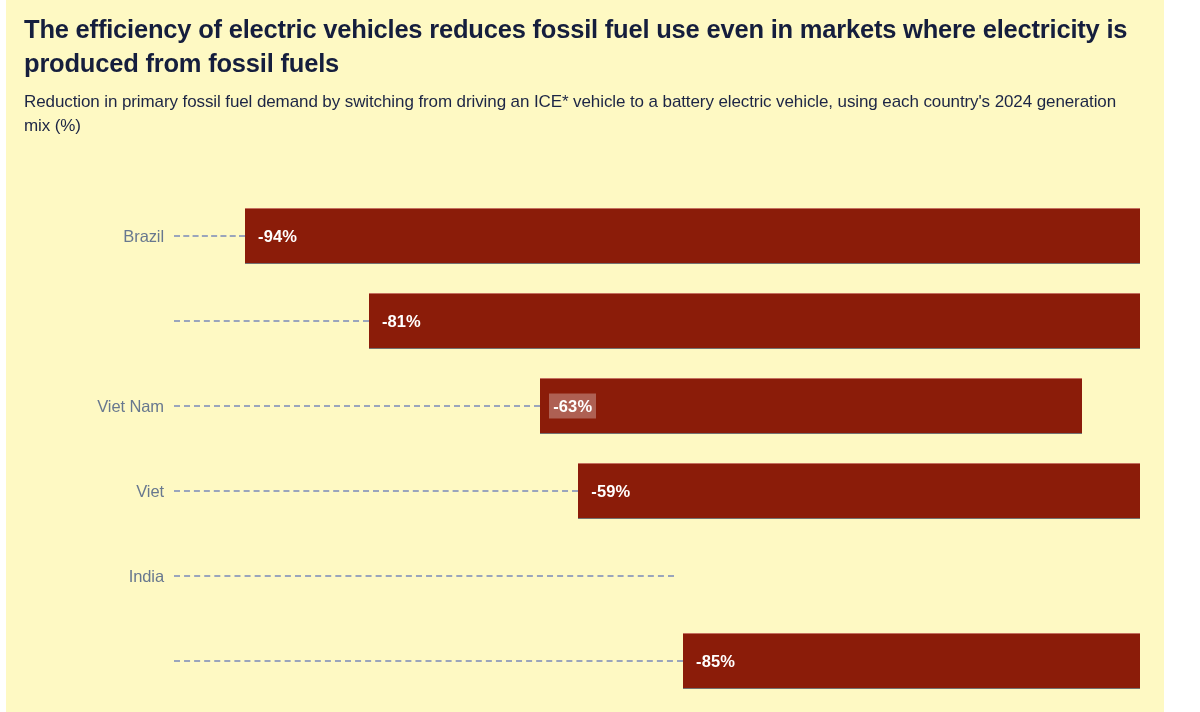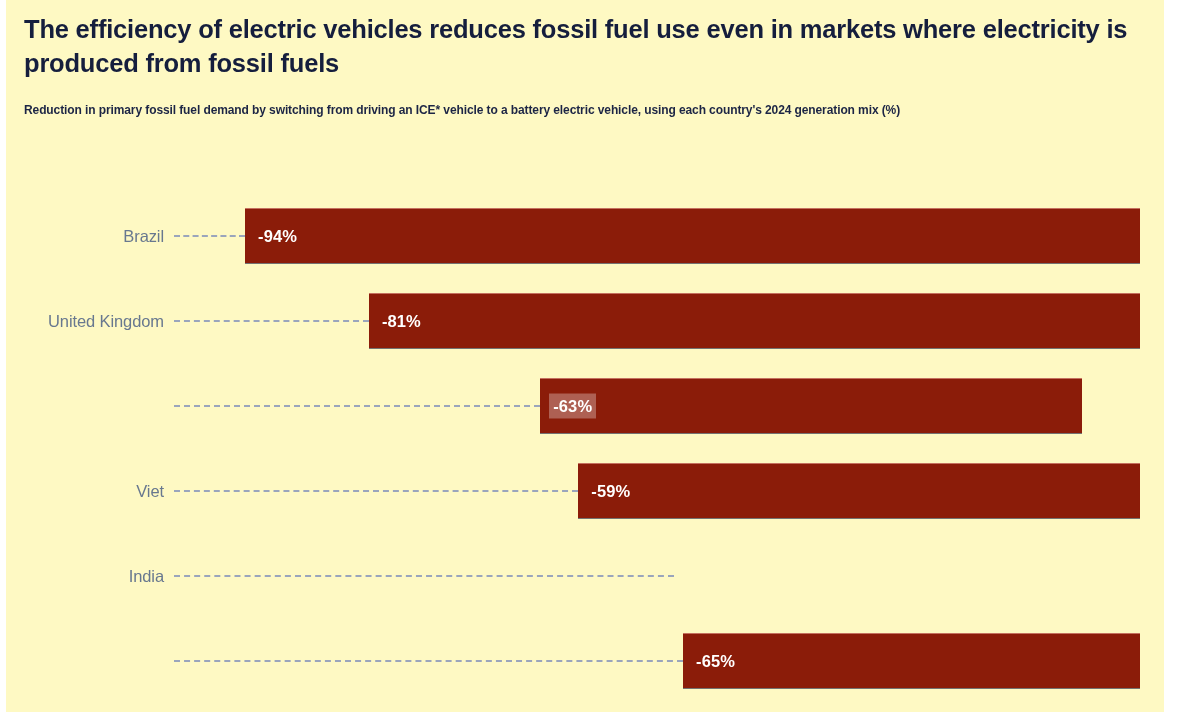--- a/index.html
+++ b/index.html
@@ -40,23 +40,23 @@
   #chart-title {
     font-size: 25.5px;
     font-weight: bold;
     line-height: 34px;
     letter-spacing: -0.2px;
     color: #151e3d;
   }
 
   #chart-subtitle {
     margin-top: 10px;
-    font-size: 12px;
-    font-weight: bold;
-    line-height: 40px;
+    font-size: 17px;
+    font-weight: normal;
+    line-height: 24px;
     letter-spacing: -0.1px;
     color: #1c2545;
   }
 
   
   #plot {
     position: absolute;
     left: 0;
     top: 190px;
     width: 1164px;
@@ -129,45 +129,45 @@
 
     <div id="plot">
         <div class="row" style="top: 18px;">
           <div class="row-label">Brazil</div>
           <div class="leader" style="left: 168px; width: 71.12px;"></div>
           <div class="bar" style="left: 239.12px; width: 894.88px;">
             <span class="bar-value">-94%</span>
           </div>
         </div>
         <div class="row" style="top: 103px;">
-          <div class="row-label">United Kingdom</div>
           <div class="leader" style="left: 168px; width: 194.88px;"></div>
           <div class="bar" style="left: 362.88px; width: 771.12px;">
             <span class="bar-value">-81%</span>
           </div>
         </div>
         <div class="row" style="top: 188px;">
+          <div class="row-label">Viet Nam</div>
           <div class="leader" style="left: 168px; width: 366.24px;"></div>
           <div class="bar" style="left: 534.24px; width: 542px;">
             <span class="bar-value selected">-63%</span>
           </div>
         </div>
         <div class="row" style="top: 273px;">
           <div class="row-label">Viet</div>
           <div class="leader" style="left: 168px; width: 404.32px;"></div>
           <div class="bar" style="left: 572.32px; width: 561.68px;">
             <span class="bar-value">-59%</span>
           </div>
         </div>
         <div class="row" style="top: 358px;">
           <div class="row-label">India</div>
           <div class="leader" style="left: 168px; width: 499.52px;"></div>
         </div>
         <div class="row" style="top: 443px;">
           <div class="leader" style="left: 168px; width: 509.04px;"></div>
           <div class="bar" style="left: 677.04px; width: 456.96px;">
-            <span class="bar-value">-65%</span>
+            <span class="bar-value">-85%</span>
           </div>
         </div>
       </div>
 
   </div>
 </div>
 
 </body></html>

